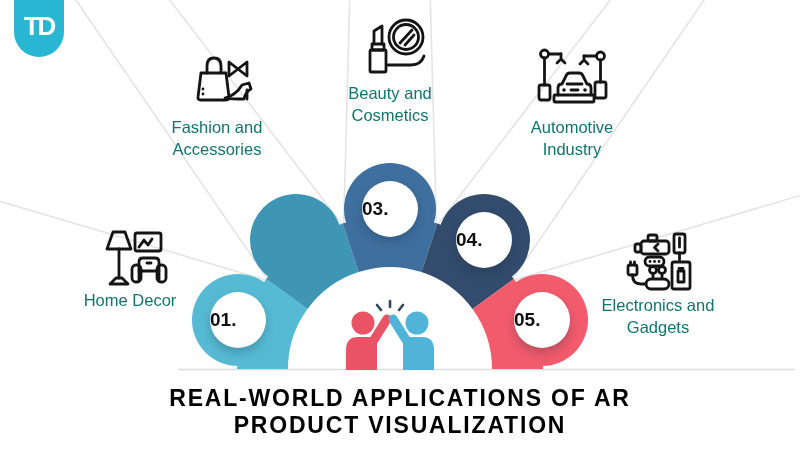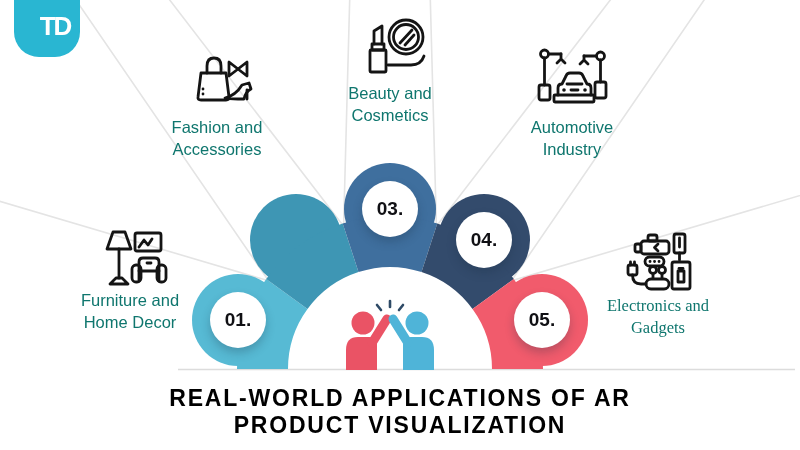--- a/index.html
+++ b/index.html
@@ -4,45 +4,45 @@
 <style>
   html,body{margin:0;padding:0;background:#fff;}
   #stage{
     position:relative;width:800px;height:450px;overflow:hidden;background:#ffffff;
     font-family:"Liberation Sans", sans-serif;
   }
   #scene{position:absolute;left:0;top:0;width:800px;height:450px;}
   
   .logo{
     position:absolute;left:14px;top:0;width:50px;height:57px;
-    border-radius:0 0 25px 25px;display:flex;align-items:center;justify-content:center;padding-left:16px;
+    border-radius:0 0 25px 25px;display:flex;align-items:center;justify-content:center;
   }
   .logo span{color:#fff;font-size:26px;font-weight:700;letter-spacing:-2px;margin-top:-4px;}
   
   .icon{position:absolute;width:76px;height:76px;}
   .icon svg{width:100%;height:100%;}
   .ic-furniture{left:94px;top:219px;}
   .ic-fashion{left:184px;top:42px;}
   .ic-beauty{left:354px;top:8px;}
   .ic-automotive{left:534px;top:38px;}
   .ic-electronics{left:622px;top:224px;}
   
   .lbl{
     position:absolute;width:190px;text-align:center;color:#0f766e;
     font-size:16.5px;line-height:1.32;font-weight:400;
   }
   .lbl-furniture{left:35px;top:290px;}
   .lbl-fashion{left:122px;top:117px;}
   .lbl-beauty{left:295px;top:83px;}
   .lbl-automotive{left:477px;top:117px;text-align:center;}
-  .lbl-electronics{left:563px;top:295px;font-family:Liberation Serif, serif;}
+  .lbl-electronics{left:563px;top:295px;}
   
   .num{
     position:absolute;width:56px;height:56px;border-radius:50%;background:#ffffff;
-    display:flex;align-items:center;justify-content:center;
+    display:flex;align-items:center;
     font-size:19px;font-weight:700;color:#101014;
     box-shadow:0 5px 10px rgba(25,45,65,.25);
   }
   .num-1{left:210px;top:292px;}
   .num-2{left:268px;top:212px;}
   .num-3{left:362px;top:181px;}
   .num-4{left:456px;top:212px;}
   .num-5{left:514px;top:292px;}
   
   .title{
@@ -203,21 +203,20 @@
       <path d="M31,49.5 V54 M40,49.5 V54"></path>
       <rect x="6" y="41" width="9" height="10" rx="2"></rect>
       <path d="M8.5,38 V41 M12.5,38 V41"></path>
       <path d="M10.5,51 Q10.5,60 19,60 H24"></path>
       <rect x="24" y="55" width="23" height="10" rx="5"></rect>
     </g>
       </svg>
   </div>
 
   <div class="lbl lbl-furniture">
-    <div>Furniture and</div>
     <div>Home Decor</div>
   </div>
   <div class="lbl lbl-fashion">
     <div>Fashion and</div>
     <div>Accessories</div>
   </div>
   <div class="lbl lbl-beauty">
     <div>Beauty and</div>
     <div>Cosmetics</div>
   </div>

